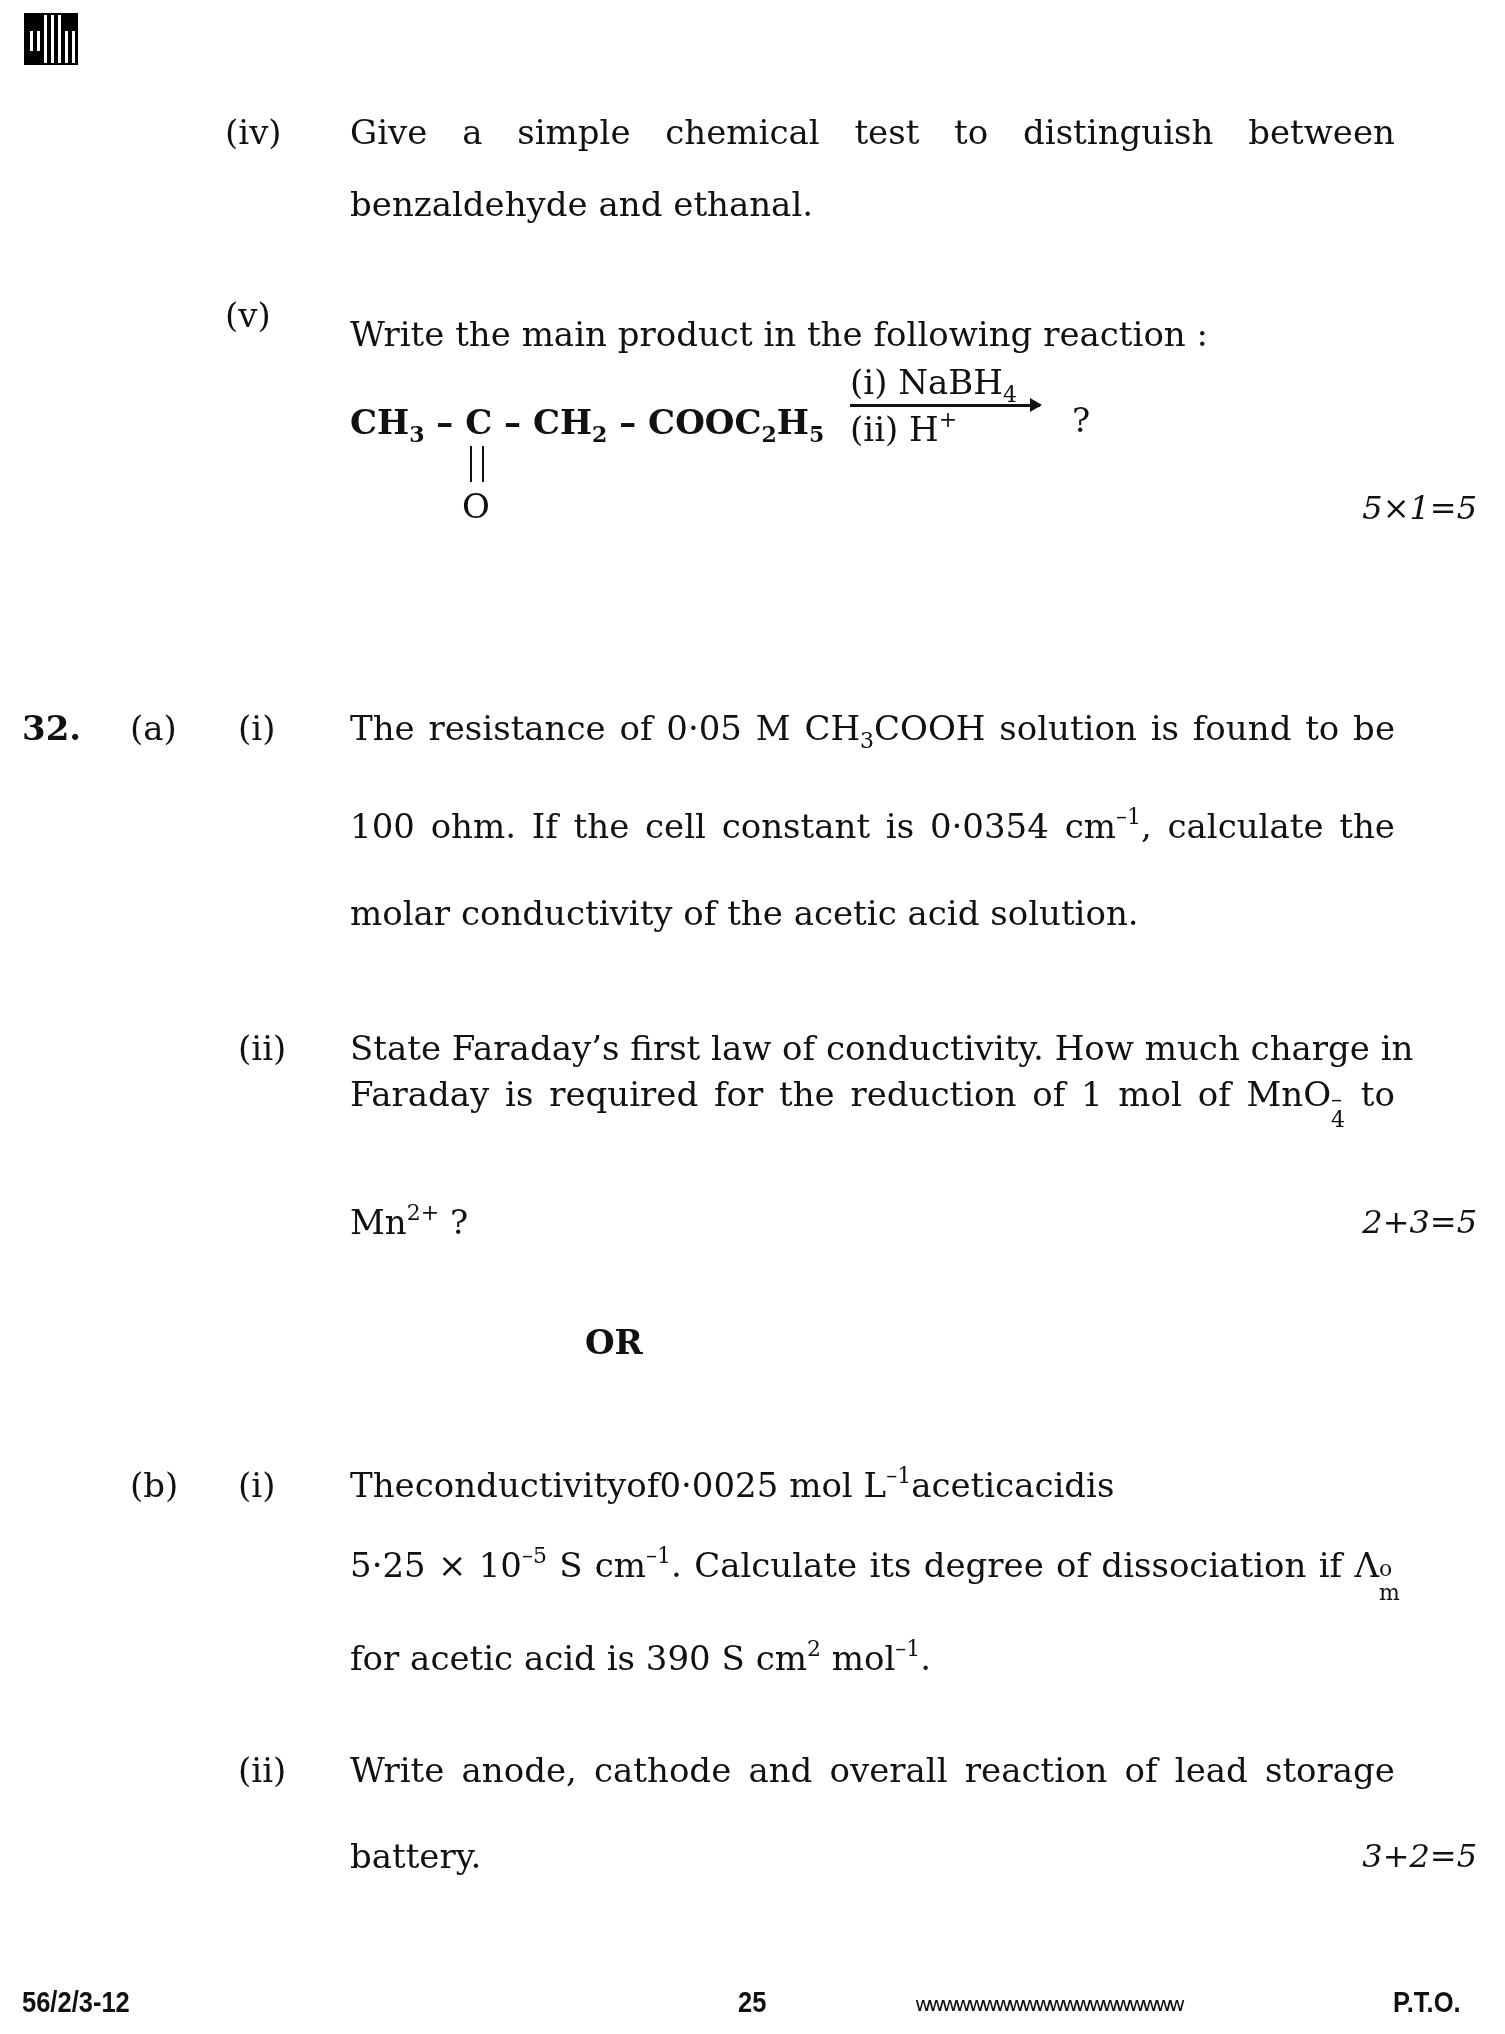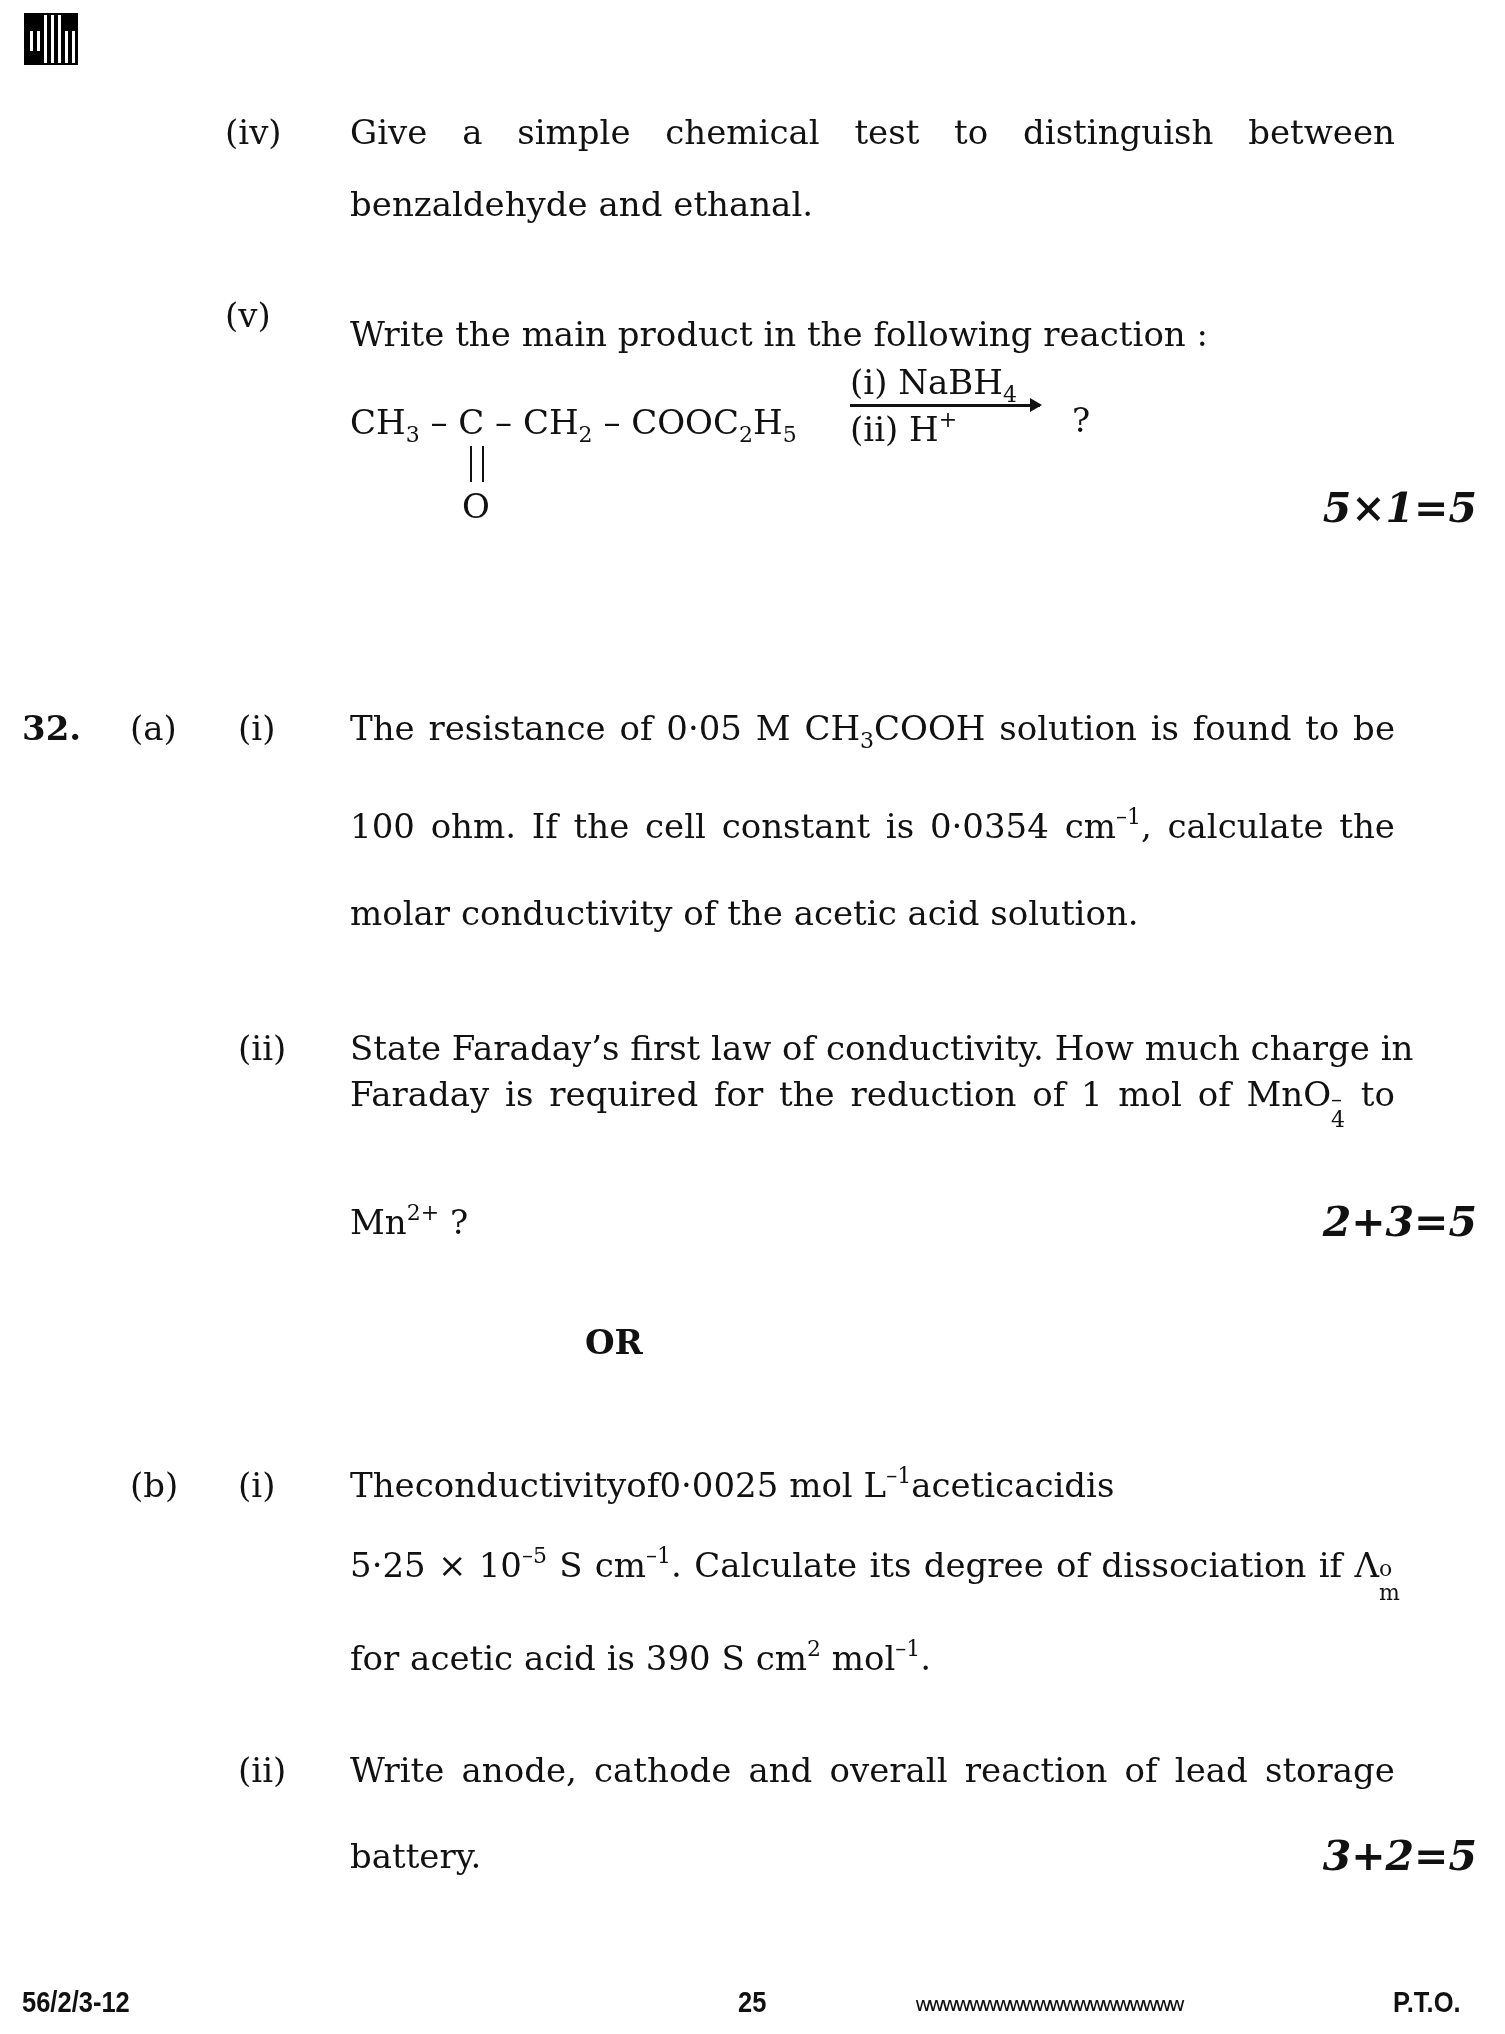--- a/index.html
+++ b/index.html
@@ -5,21 +5,21 @@
   html, body { margin: 0; padding: 0; background: #ffffff; }
   body {
     width: 1505px; height: 2034px; position: relative; overflow: hidden;
     font-family: "DejaVu Serif", "Liberation Serif", serif;
     color: #111111;
   }
   .abs { position: absolute; }
   .txt { font-size: 34px; line-height: 40px; white-space: nowrap; }
   .sub { font-size: 22px; vertical-align: -8px; line-height: 0; }
   .sup { font-size: 22px; vertical-align: 14px; line-height: 0; }
-  .marks { font-style: italic; font-size: 41px; font-weight: bold; }
+  .marks { font-style: italic; font-size: 32px; }
   .bold { font-weight: bold; }
   .just { text-align: justify; text-align-last: justify; width: 1090px; }
   .qr {
     left: 24px; top: 13px; width: 54px; height: 52px;
     background:
       linear-gradient(#000,#000) 0 0/16px 16px no-repeat,
       linear-gradient(#000,#000) 38px 0/16px 16px no-repeat,
       linear-gradient(#000,#000) 0 36px/16px 16px no-repeat,
       repeating-linear-gradient(90deg,#000 0 4px,#fff 4px 7px),
       #fff;
@@ -38,21 +38,21 @@
 
 <div class="abs qr"></div>
 
 <div class="abs txt" style="left:225px; top:112px;">(iv)</div>
 <div class="abs txt just" style="left:350px; top:112px; width:1045px;">Give a simple chemical test to distinguish between</div>
 <div class="abs txt" style="left:350px; top:184px;">benzaldehyde and ethanal.</div>
 
 <div class="abs txt" style="left:225px; top:295px;">(v)</div>
 <div class="abs txt" style="left:350px; top:295px;margin-top:19px;">Write the main product in the following reaction :</div>
 
-<div class="abs txt" style="left:350px; top:402px;"><span>CH</span><span class="sub">3</span><span> – C – CH</span><span class="sub">2</span><span> – COOC</span><span class="sub">2</span><span>H</span><span class="sub">5</span></div>
+<div class="abs txt" style="left:350px; top:402px;font-weight:bold;"><span>CH</span><span class="sub">3</span><span> – C – CH</span><span class="sub">2</span><span> – COOC</span><span class="sub">2</span><span>H</span><span class="sub">5</span></div>
 <div class="abs dbl" style="left:470px; top:446px;"></div>
 <div class="abs txt" style="left:462px; top:486px;">O</div>
 
 <div class="abs arrow-wrap" style="left:850px; top:362px;">
   <div class="txt"><span>(i) NaBH</span><span class="sub">4</span></div>
   <div class="arrow-line"></div>
   <div class="txt"><span>(ii) H</span><span class="sup">+</span></div>
 </div>
 <div class="abs txt" style="left:1072px; top:400px;">?</div>
 <div class="abs txt marks" style="right:28px; top:488px;">5×1=5</div>

